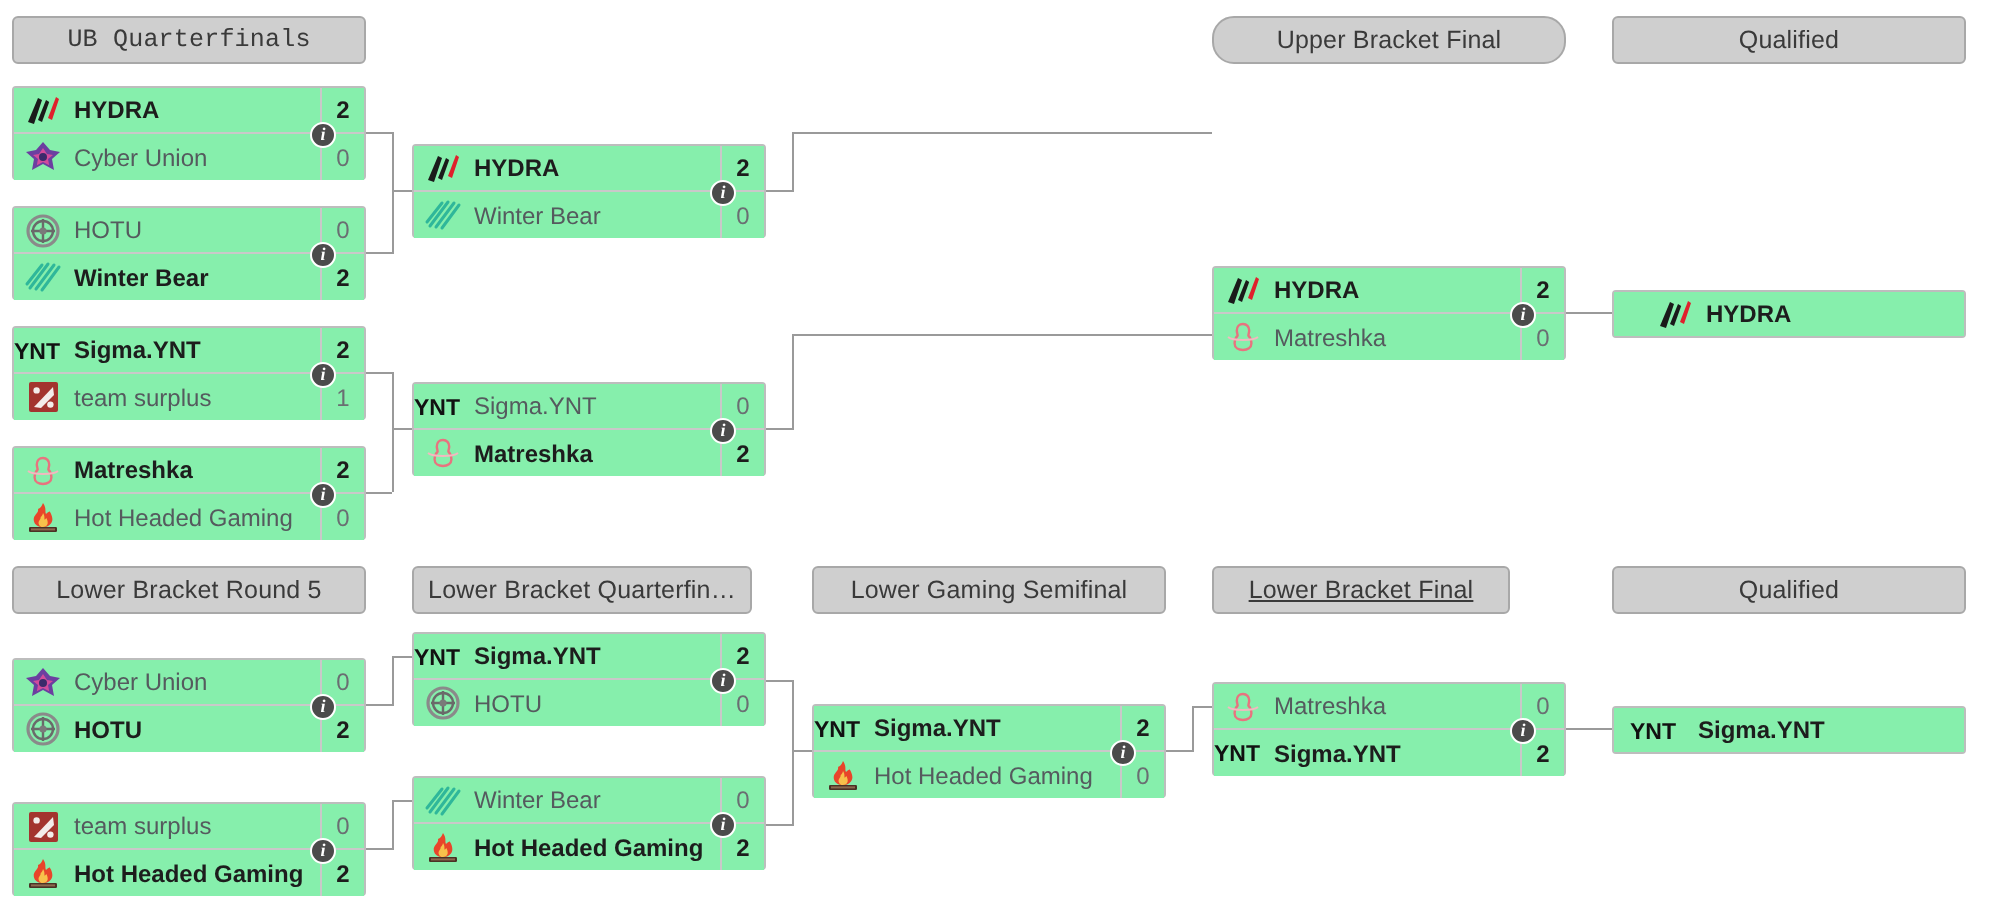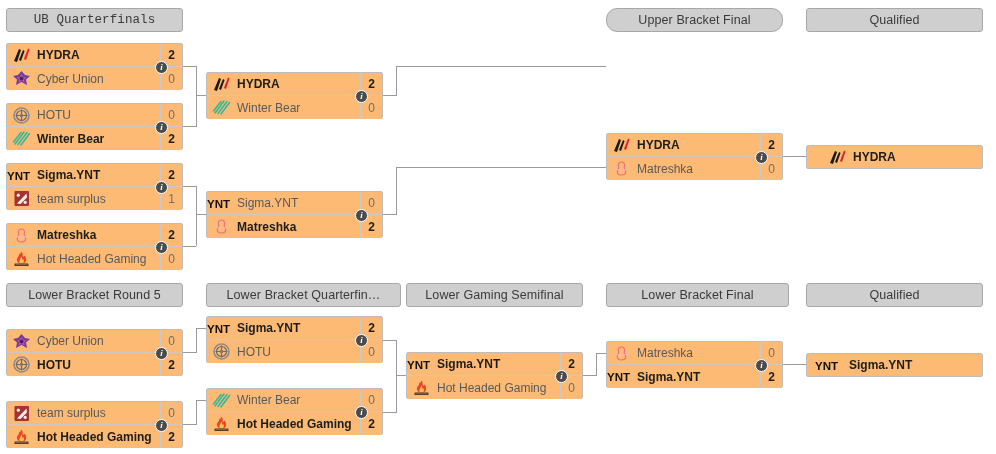--- a/index.html
+++ b/index.html
@@ -40,21 +40,21 @@
     background:#f4f4f4;
     border-radius:2px;
     z-index:3;
   }
   .row{
     position:relative;
     height:23px;
     box-sizing:border-box;
     display:flex;
     align-items:center;
-    background:#fdba74;
+    background:#86efac;
   }
   .row.top{border-bottom:1px solid #c9c9c9;}
   .logo{
     width:28px;min-width:28px;height:21px;
     display:flex;align-items:center;justify-content:center;
     position:relative;
   }
   .tname{
     flex:1 1 auto;
     padding-left:2px;
@@ -109,23 +109,23 @@
 </head>
 <body>
 
 <div id="bracket">
 
   <div class="round-header" style="left:6px;top:8px;width:177px;font-family:Liberation Mono, monospace;">UB Quarterfinals</div>
   <div class="round-header" style="left:606px;top:8px;width:177px;border-radius:11px;">Upper Bracket Final</div>
   <div class="round-header" style="left:806px;top:8px;width:177px;">Qualified</div>
 
   <div class="round-header" style="left:6px;top:283px;width:177px;">Lower Bracket Round 5</div>
-  <div class="round-header" style="left:206px;top:283px;width:195px;">Lower Bracket Quarterfin…</div>
+  <div class="round-header" style="left:206px;top:283px;width:170px;">Lower Bracket Quarterfin…</div>
   <div class="round-header" style="left:406px;top:283px;width:177px;">Lower Gaming Semifinal</div>
-  <div class="round-header" style="left:606px;top:283px;width:183px;">Lower Bracket Final</div>
+  <div class="round-header" style="left:606px;top:283px;width:149px;text-decoration:underline;">Lower Bracket Final</div>
   <div class="round-header" style="left:806px;top:283px;width:177px;">Qualified</div>
 
   <div class="conn h" style="left:183px;top:66px;width:13px;"></div>
   <div class="conn v" style="left:196px;top:66px;height:30px;"></div>
   <div class="conn h" style="left:196px;top:95px;width:10px;"></div>
 
   <div class="conn h" style="left:183px;top:126px;width:13px;"></div>
   <div class="conn v" style="left:196px;top:95px;height:32px;"></div>
 
   <div class="conn h" style="left:183px;top:186px;width:13px;"></div>

